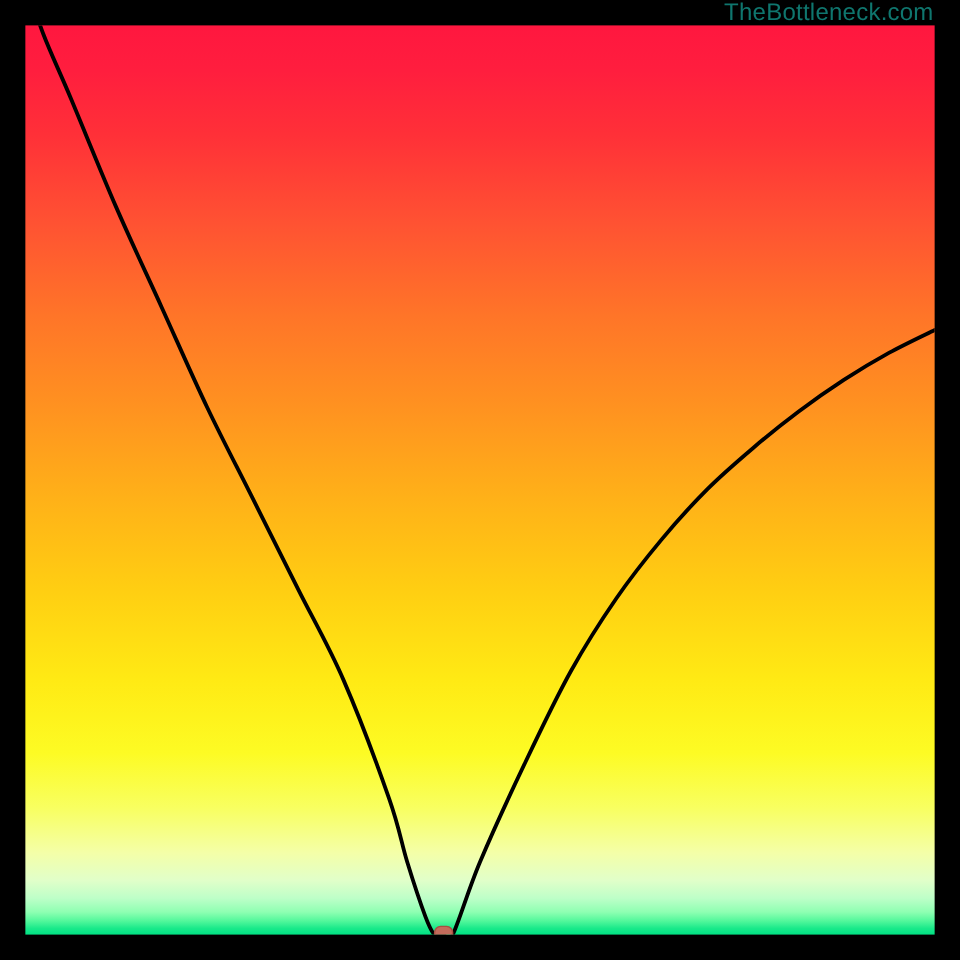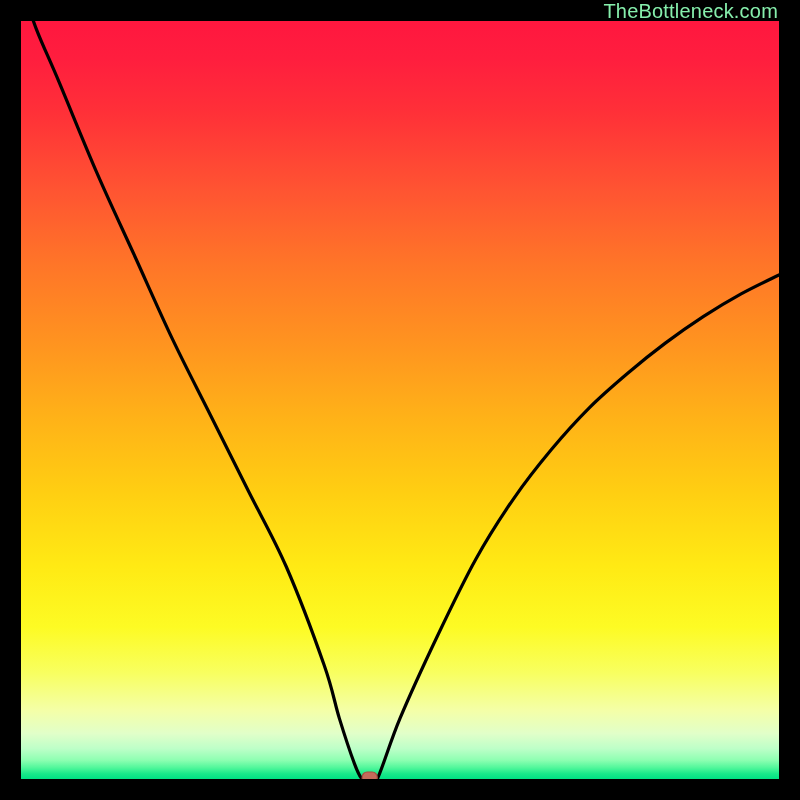--- a/index.html
+++ b/index.html
@@ -59,21 +59,21 @@
     position: absolute;
     left: 0;
     top: 0;
     width: 758px;
     height: 758px;
   }
   .watermark {
     position: absolute;
     top: 0px;
     right: 22px;
-    color: #86efac;
+    color: #0f766e;
     font-size: 20px;
     font-weight: 500;
     letter-spacing: 0.2px;
   }
 </style>
 </head>
 <body>
 
 <div class="frame">
   <div class="plot">

